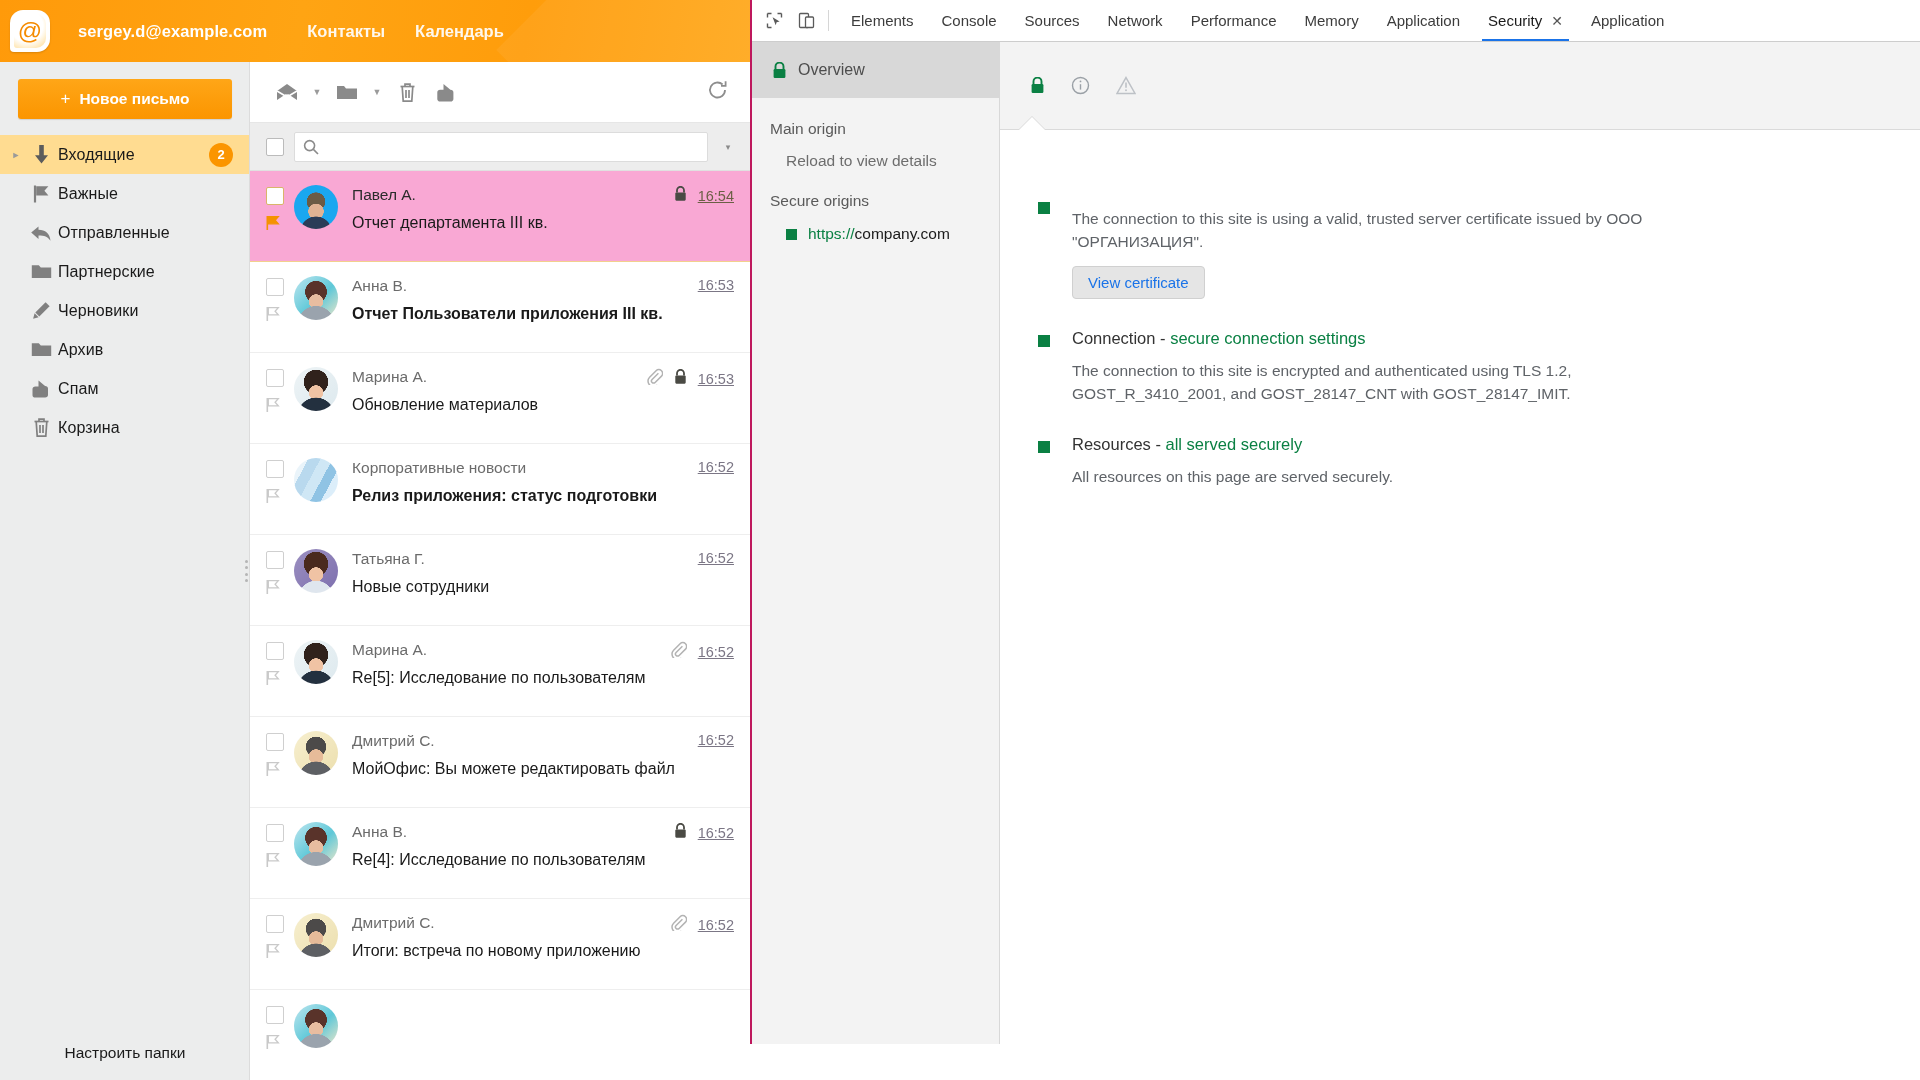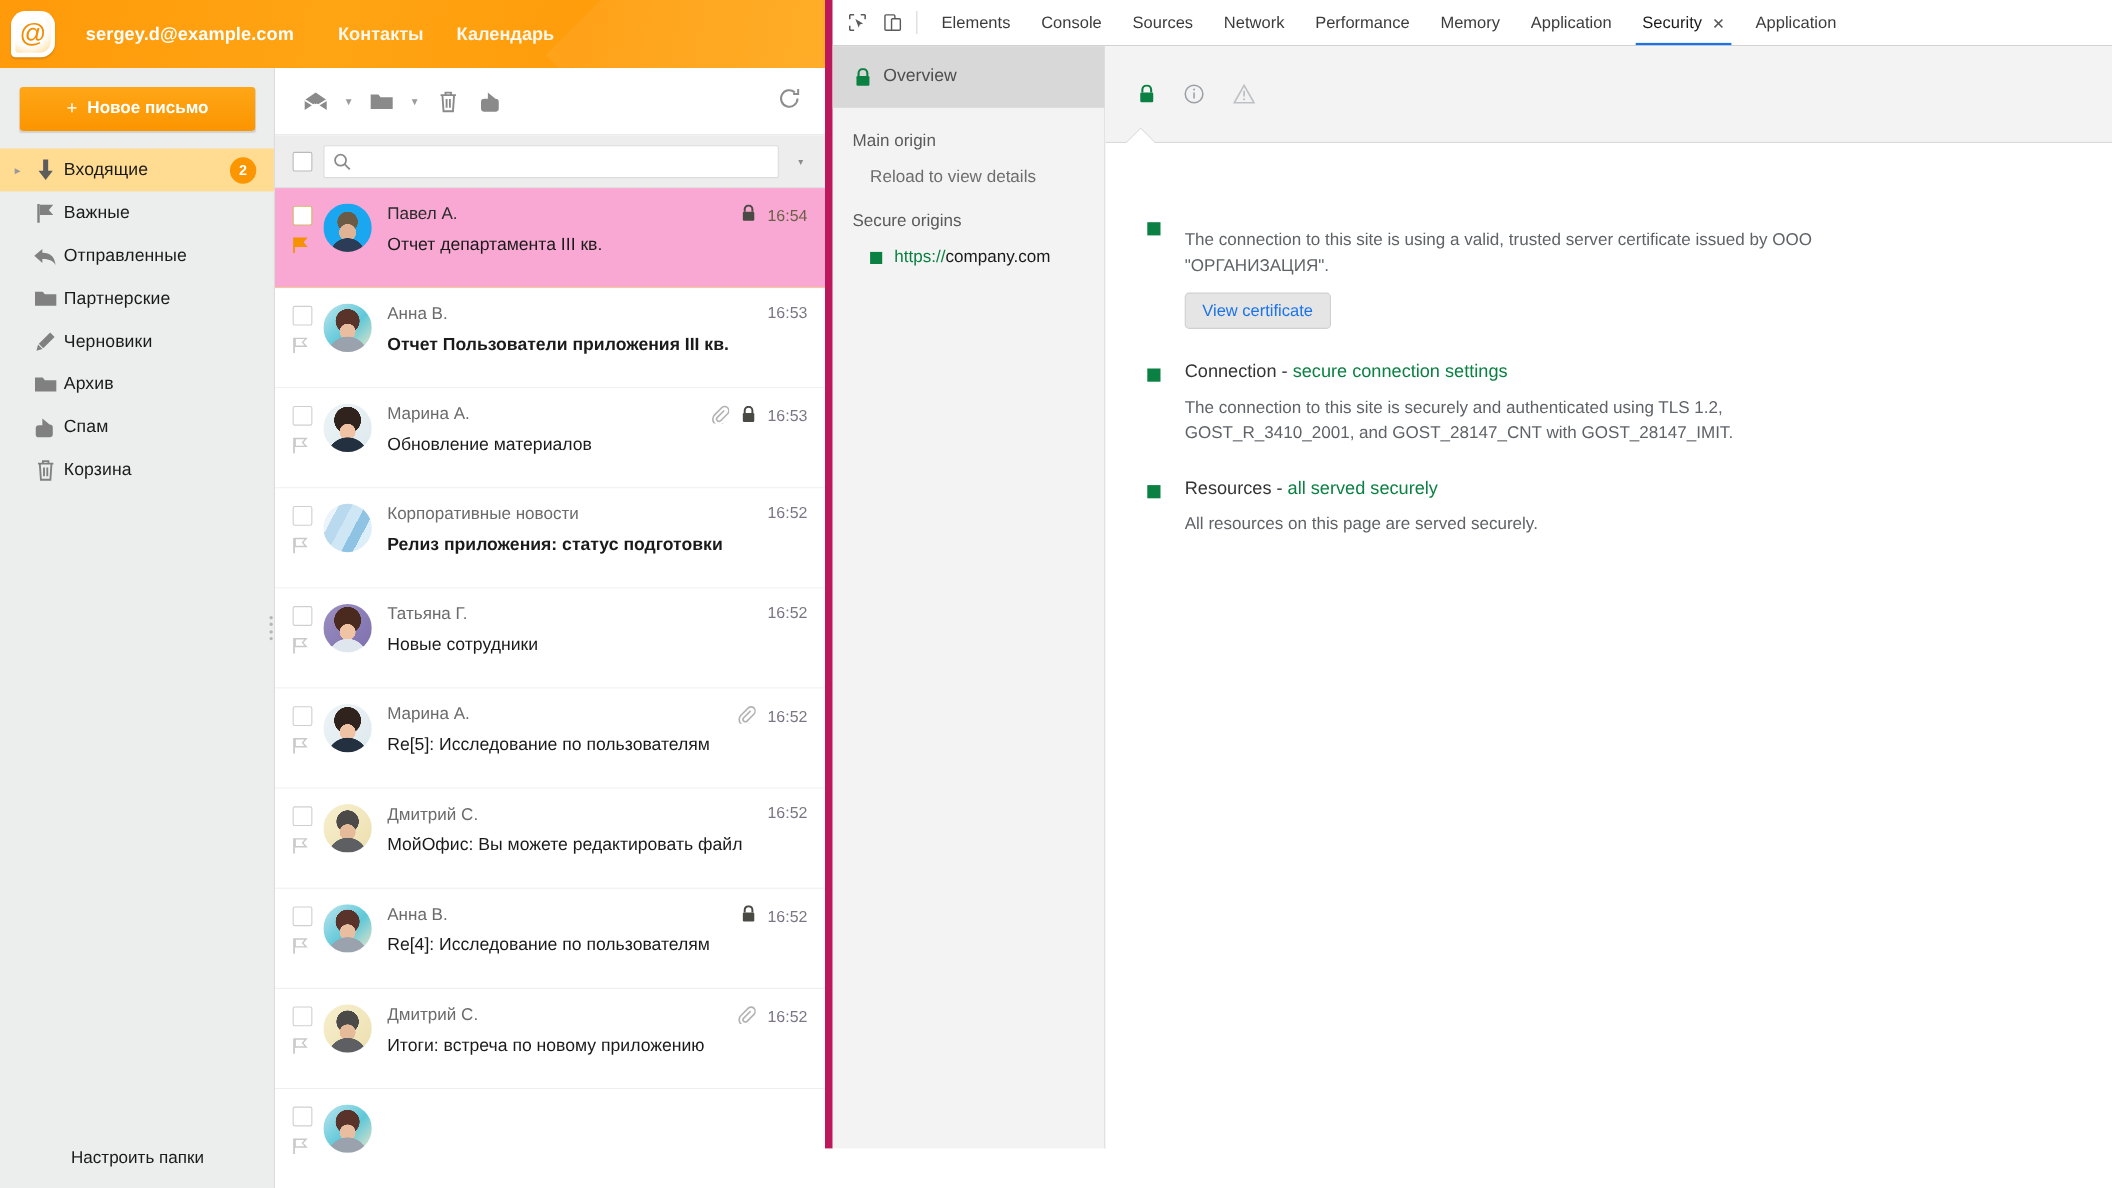--- a/index.html
+++ b/index.html
@@ -165,36 +165,36 @@
   .row.selected .sender { color: #2b2b2b; }
   .subject {
     font-size: 16px; color: #1a1a1a; margin-top: 10px;
     white-space: nowrap; overflow: hidden; text-overflow: ellipsis;
   }
   .subject.unread { font-weight: bold; }
   .row-right {
     position: absolute; right: 16px; top: 15px;
     display: flex; align-items: center; gap: 11px;
   }
-  .time { font-size: 14.5px; color: #7b7685; }
+  .time { font-size: 14.5px; color: #7b7685; text-decoration: underline; }
   .row.selected .time { color: #6b5f45; }
 
   
   .pane-grip {
     position: absolute; left: 245px; top: 560px; width: 5px; height: 22px;
     display: flex; flex-direction: column; justify-content: space-between; z-index: 5;
   }
   .pane-grip i { display:block; width:3px; height:3px; background:#b5b5b5; border-radius:50%; }
 
   
   #devtools {
     flex: 1; height: 1044px; background: #fff;
     display: flex; flex-direction: column;
     font-family: "Liberation Sans", sans-serif;
-    border-left: 7px solid #be185d;
+    border-left: 2px solid #be185d;
   }
   .dt-tabbar {
     height: 42px; display: flex; align-items: stretch;
     border-bottom: 1px solid #cdcdcd; background: #fff; padding-left: 6px;
   }
   .dt-icobtn {
     width: 32px; display: flex; align-items: center; justify-content: center;
     color: #5a5a5a; cursor: pointer;
   }
   .dt-sep { width: 1px; background: #d6d6d6; margin: 10px 8px 10px 6px; }
@@ -721,21 +721,21 @@
         <div class="dt-content">
           <div id="dt-sections">
               <div class="sec-item">
                 <div class="sec-sq"></div>
                 <div class="sec-body"><div class="sec-desc">The connection to this site is using a valid, trusted server certificate issued by ООО "ОРГАНИЗАЦИЯ".</div><button class="viewcert-btn">View certificate</button></div>
               </div>
               <div class="sec-item">
                 <div class="sec-sq"></div>
                 <div class="sec-body">
                   <div class="sec-title"><span class="pfx">Connection - </span><span class="ok">secure connection settings</span></div>
-                  <div class="sec-desc">The connection to this site is securely and authenticated using TLS 1.2, GOST_R_3410_2001, and GOST_28147_CNT with GOST_28147_IMIT.</div>
+                  <div class="sec-desc">The connection to this site is encrypted and authenticated using TLS 1.2, GOST_R_3410_2001, and GOST_28147_CNT with GOST_28147_IMIT.</div>
                 </div>
               </div>
               <div class="sec-item">
                 <div class="sec-sq"></div>
                 <div class="sec-body">
                   <div class="sec-title"><span class="pfx">Resources - </span><span class="ok">all served securely</span></div>
                   <div class="sec-desc">All resources on this page are served securely.</div>
                 </div>
               </div>
             </div>

